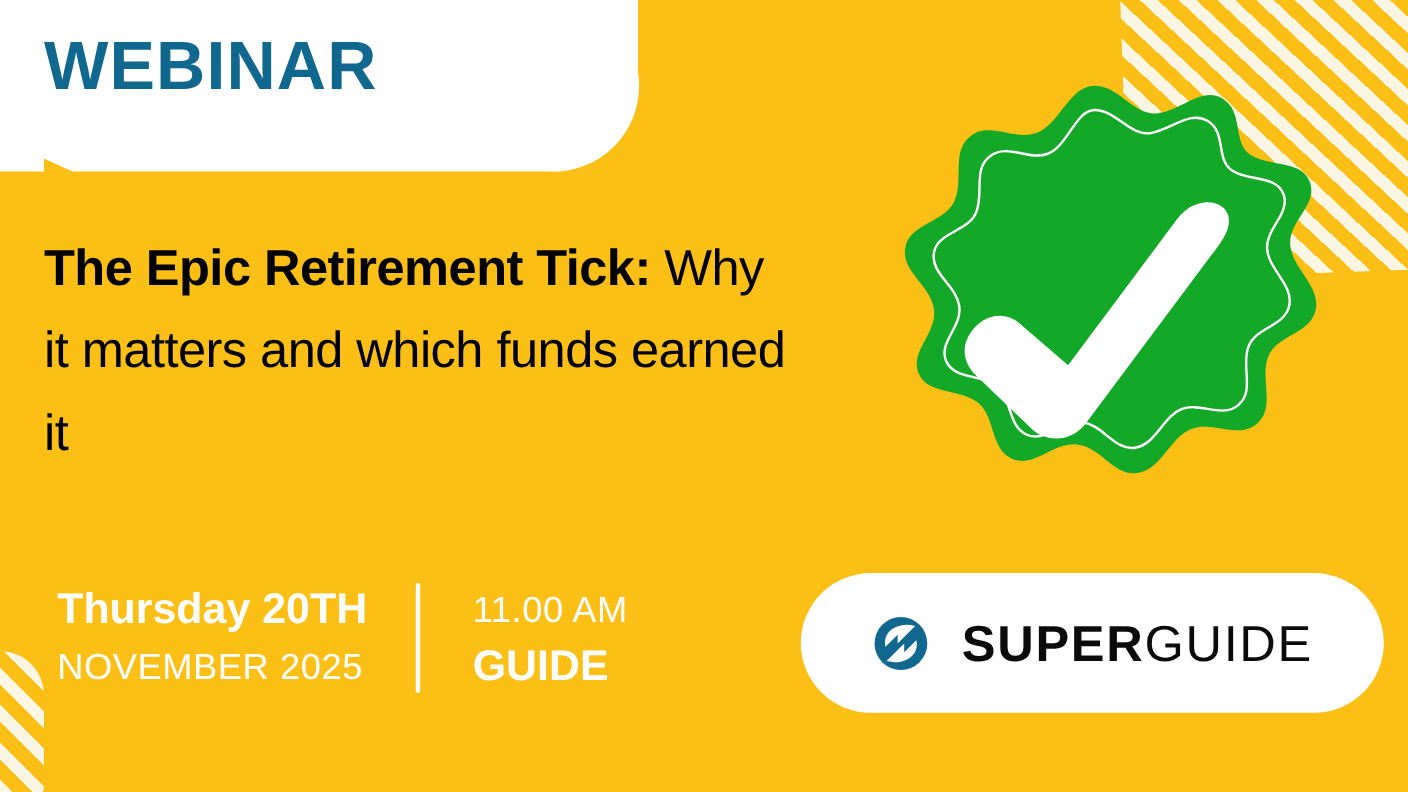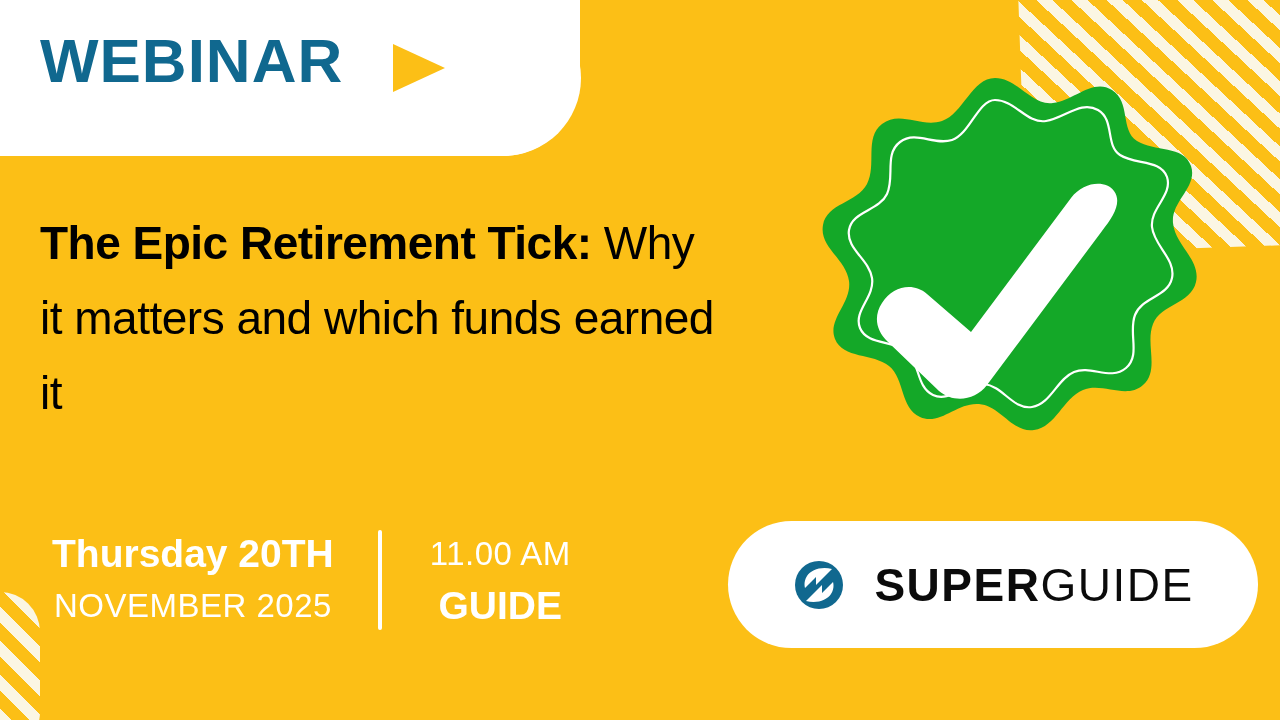--- a/index.html
+++ b/index.html
@@ -71,23 +71,24 @@
     height: 156px;
     background: #FFFFFF;
     border-radius: 0 78px 78px 0;
   }
 
   #webinar-row {
     position: absolute;
     left: 40px;
     top: 30px;
     display: flex;
-    align-items: flex-end;
+    align-items: flex-start;
     gap: 50px;
     z-index: 4;
+    flex-direction: column;
   }
 
   #webinar-label {
     font-size: 62px;
     font-weight: bold;
     letter-spacing: 1px;
     color: #10688F;
     line-height: 1;
   }
 
@@ -117,21 +118,21 @@
   
   #event-meta {
     position: absolute;
     left: 52px;
     top: 528px;
     display: flex;
     align-items: stretch;
     color: #FFFFFF;
   }
 
-  .meta-col { display: flex; flex-direction: column; justify-content: center; text-align: center; }
+  .meta-col { display: flex; flex-direction: column; justify-content: center; }
 
   #meta-date { padding-right: 44px; }
 
   #meta-divider {
     width: 4px;
     background: #FFFFFF;
     margin: 2px 0;
     border-radius: 2px;
   }
 

